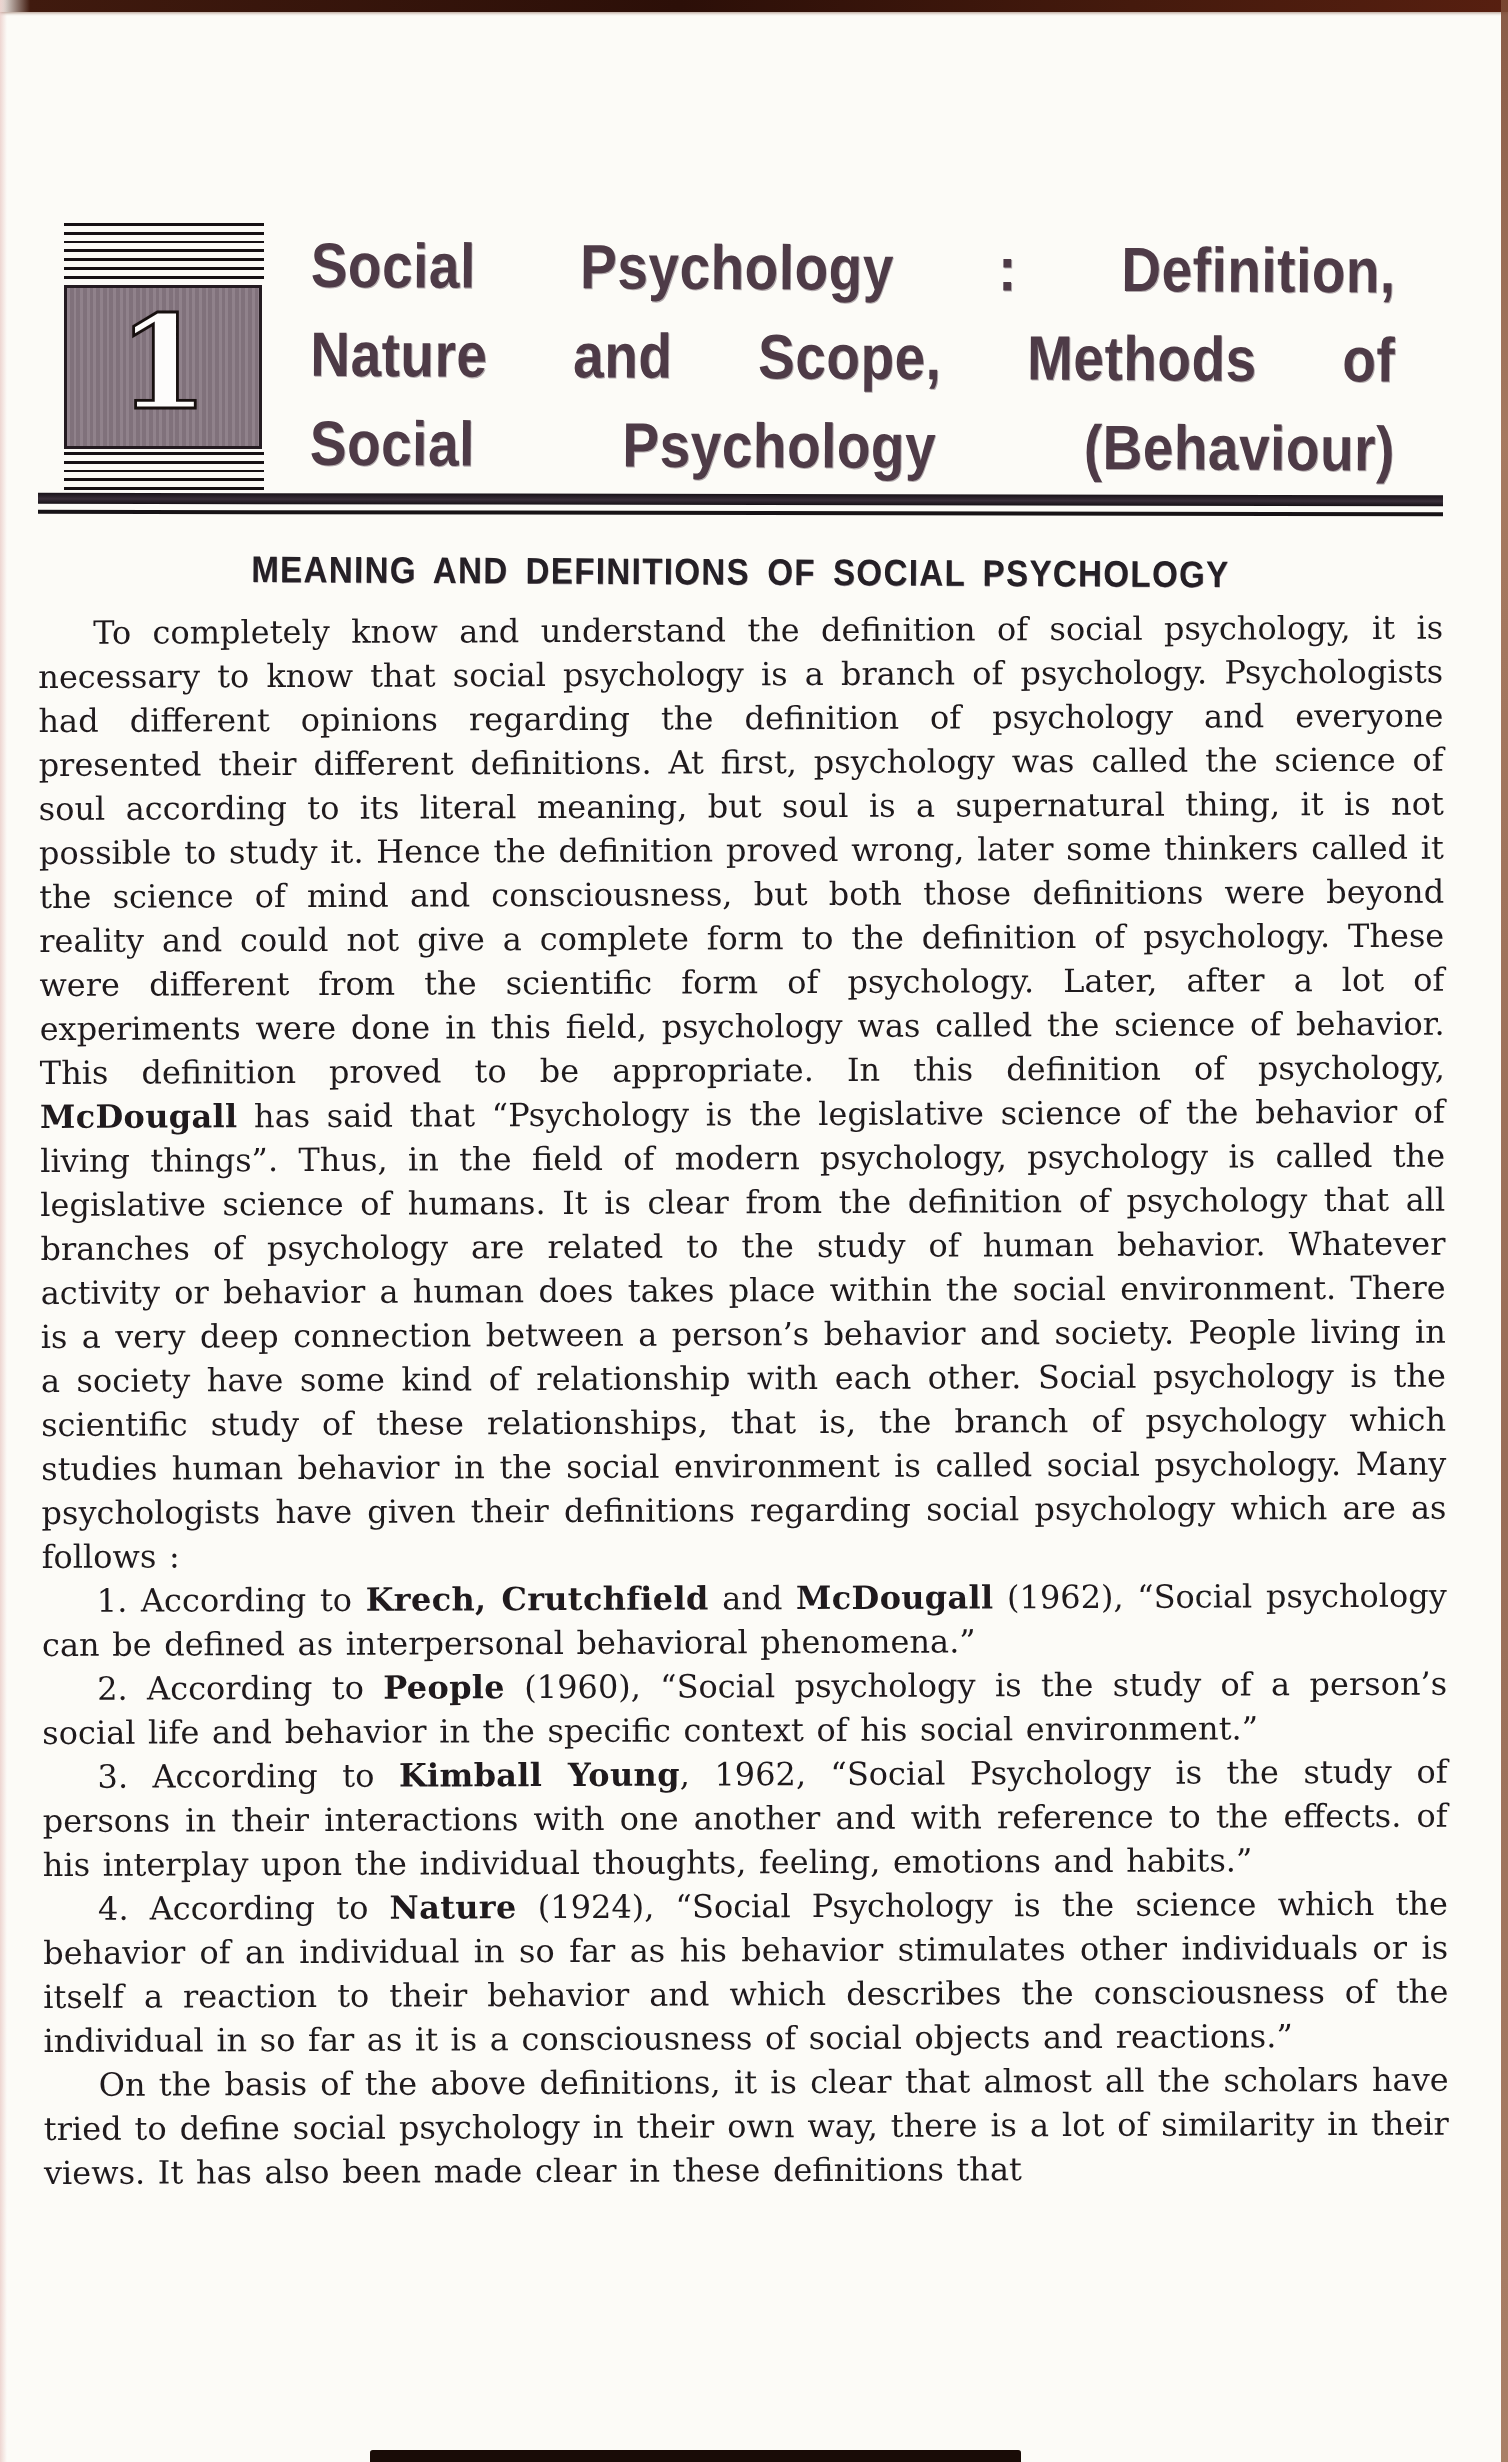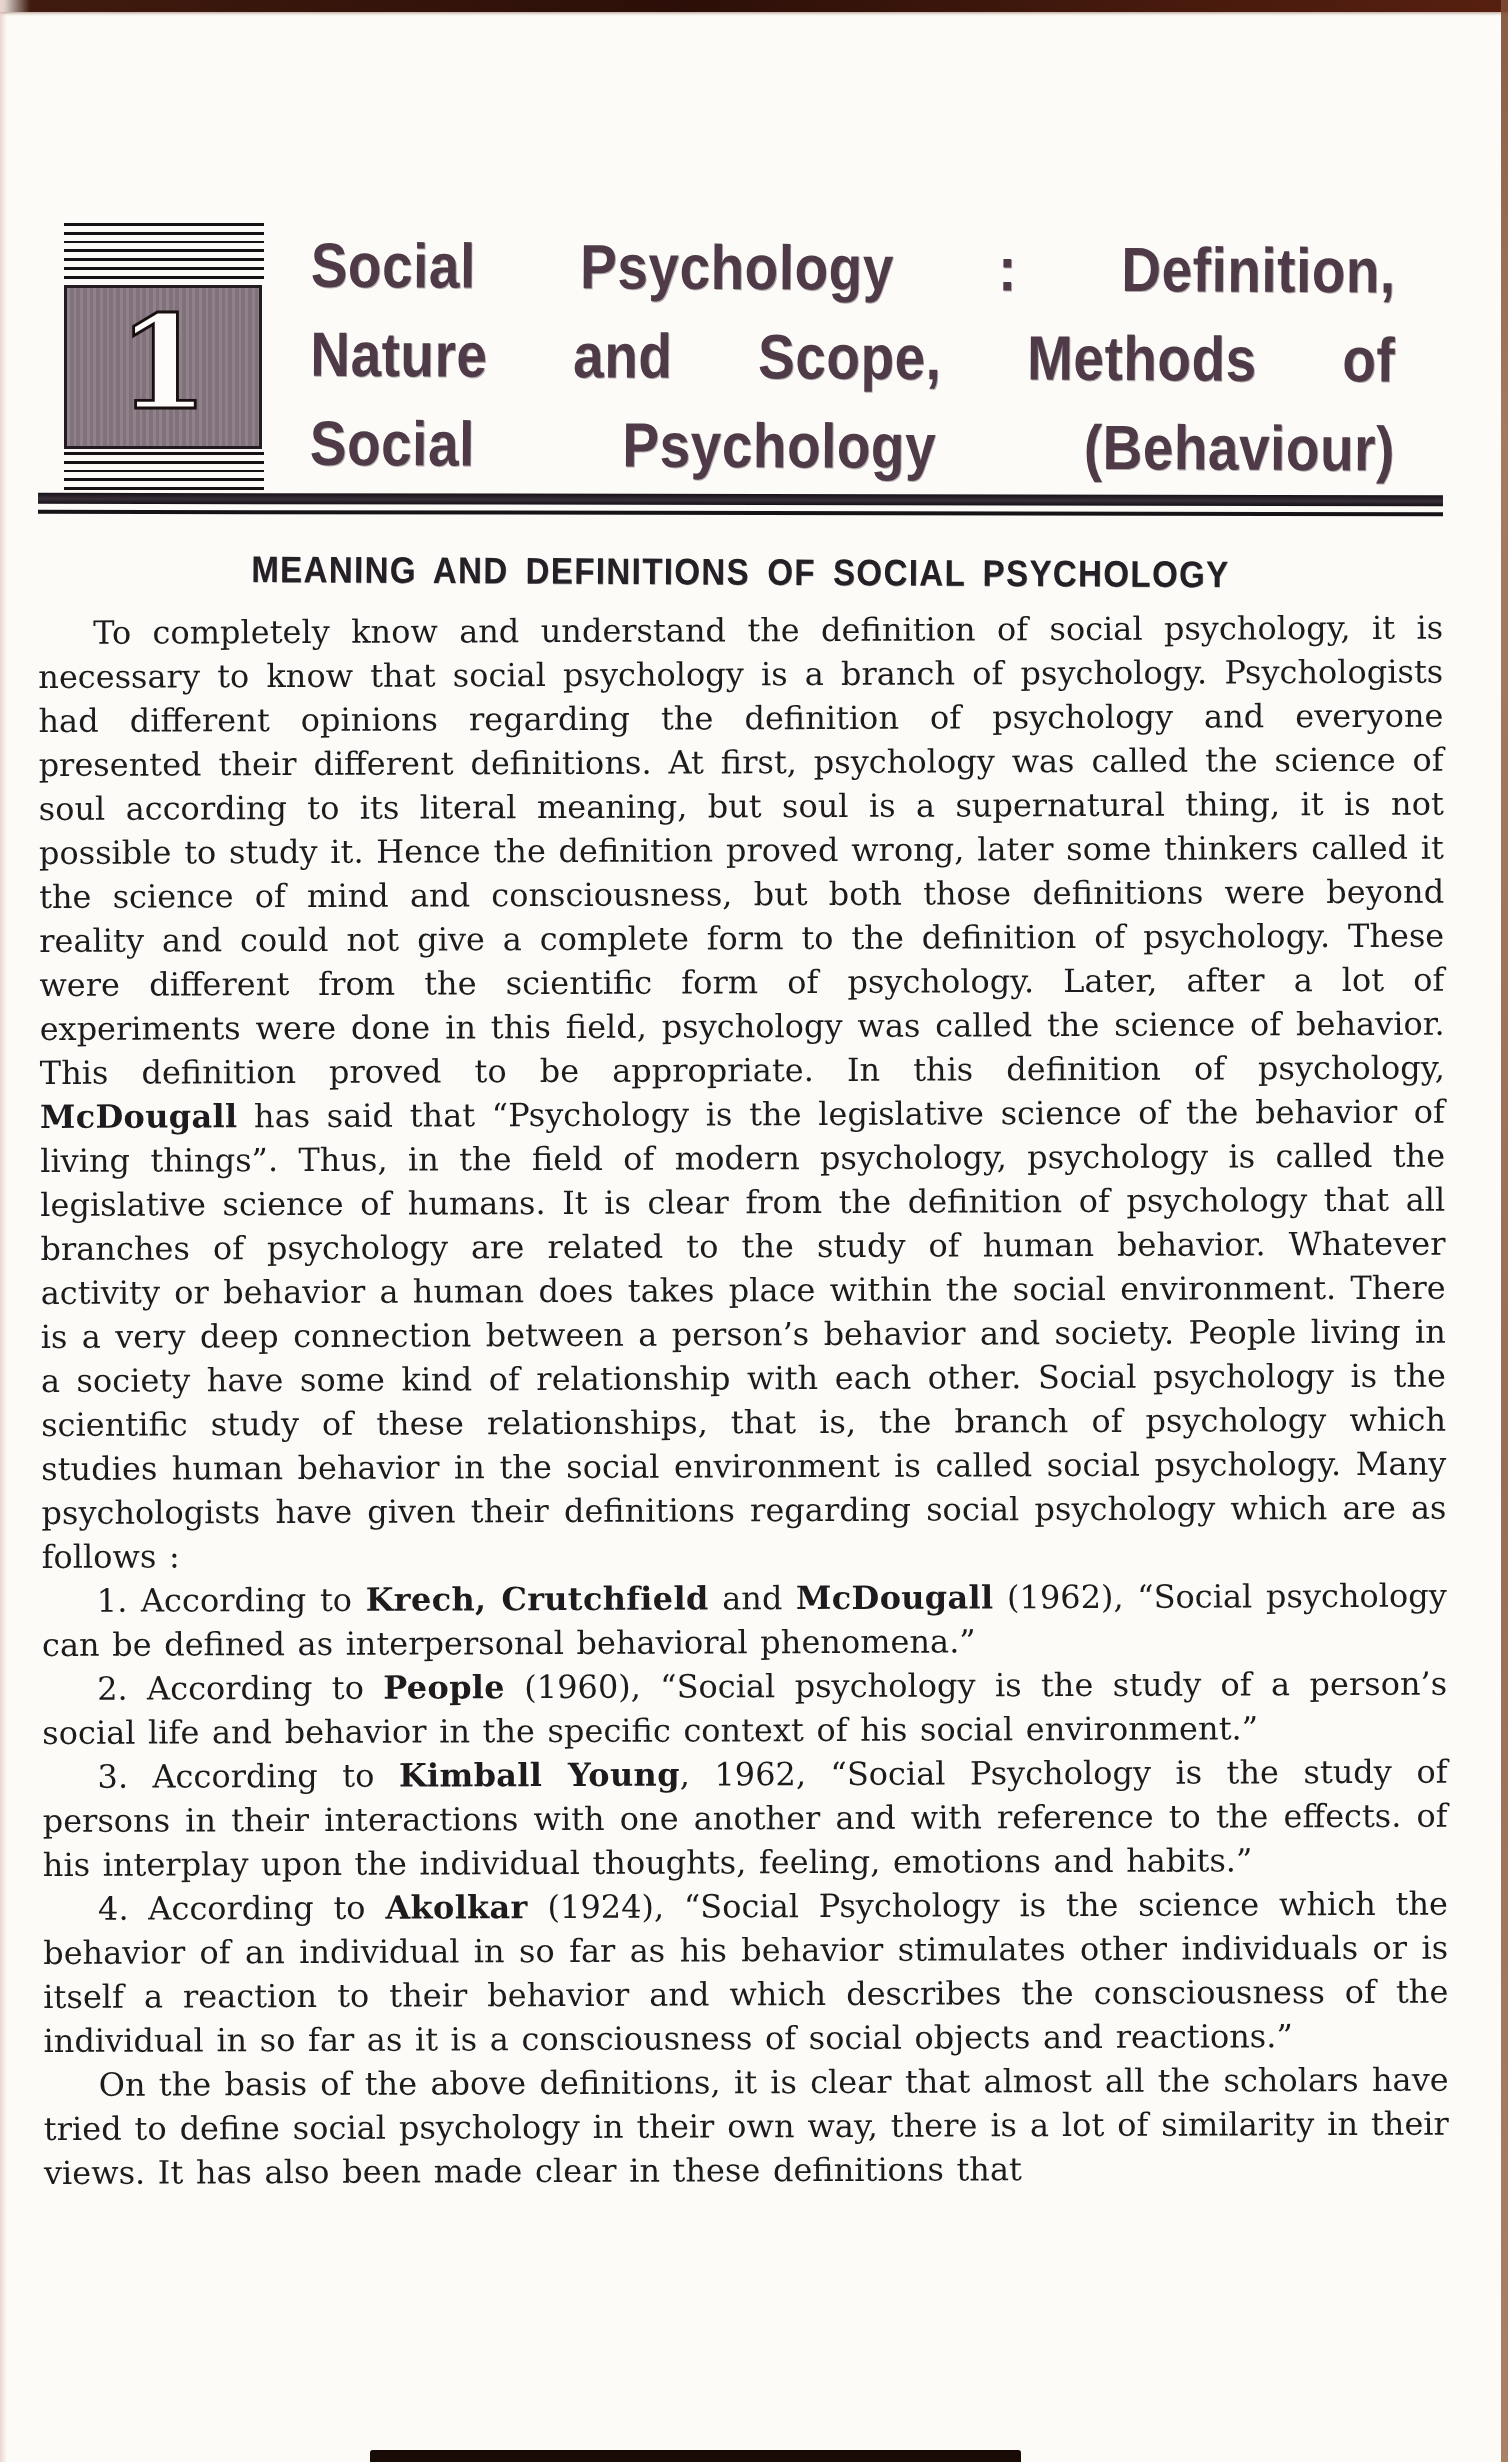--- a/index.html
+++ b/index.html
@@ -128,18 +128,18 @@
     <div class="rule-thin"></div>
   </div>
 
   <div class="section-heading">MEANING AND DEFINITIONS OF SOCIAL PSYCHOLOGY</div>
 
   <div class="body-col">
     <p><span>To completely know and understand the definition of social psychology, it is necessary to know that social psychology is a branch of psychology. Psychologists had different opinions regarding the definition of psychology and everyone presented their different definitions. At first, psychology was called the science of soul according to its literal meaning, but soul is a supernatural thing, it is not possible to study it. Hence the definition proved wrong, later some thinkers called it the science of mind and consciousness, but both those definitions were beyond reality and could not give a complete form to the definition of psychology. These were different from the scientific form of psychology. Later, after a lot of experiments were done in this field, psychology was called the science of behavior. This definition proved to be appropriate. In this definition of psychology, </span><span class="b">McDougall</span><span> has said that “Psychology is the legislative science of the behavior of living things”. Thus, in the field of modern psychology, psychology is called the legislative science of humans. It is clear from the definition of psychology that all branches of psychology are related to the study of human behavior. Whatever activity or behavior a human does takes place within the social environment. There is a very deep connection between a person’s behavior and society. People living in a society have some kind of relationship with each other. Social psychology is the scientific study of these relationships, that is, the branch of psychology which studies human behavior in the social environment is called social psychology. Many psychologists have given their definitions regarding social psychology which are as follows :</span></p>
     <p class="def-item"><span>1. According to </span><span class="b">Krech, Crutchfield</span><span> and </span><span class="b">McDougall</span><span> (1962), “Social psychology can be defined as interpersonal behavioral phenomena.”</span></p>
     <p class="def-item"><span>2. According to </span><span class="b">People</span><span> (1960), “Social psychology is the study of a person’s social life and behavior in the specific context of his social environment.”</span></p>
     <p class="def-item"><span>3. According to </span><span class="b">Kimball Young</span><span>, 1962, “Social Psychology is the study of persons in their interactions with one another and with reference to the effects. of his interplay upon the individual thoughts, feeling, emotions and habits.”</span></p>
-    <p class="def-item"><span>4. According to </span><span class="b">Akolkar</span><span> (1924), “Social Psychology is the science which the behavior of an individual in so far as his behavior stimulates other individuals or is itself a reaction to their behavior and which describes the consciousness of the individual in so far as it is a consciousness of social objects and reactions.”</span></p>
+    <p class="def-item"><span>4. According to </span><span class="b">Nature</span><span> (1924), “Social Psychology is the science which the behavior of an individual in so far as his behavior stimulates other individuals or is itself a reaction to their behavior and which describes the consciousness of the individual in so far as it is a consciousness of social objects and reactions.”</span></p>
     <p class="closing">On the basis of the above definitions, it is clear that almost all the scholars have tried to define social psychology in their own way, there is a lot of similarity in their views. It has also been made clear in these definitions that</p>
   </div>
 
 </div>
 
 
 </body></html>

